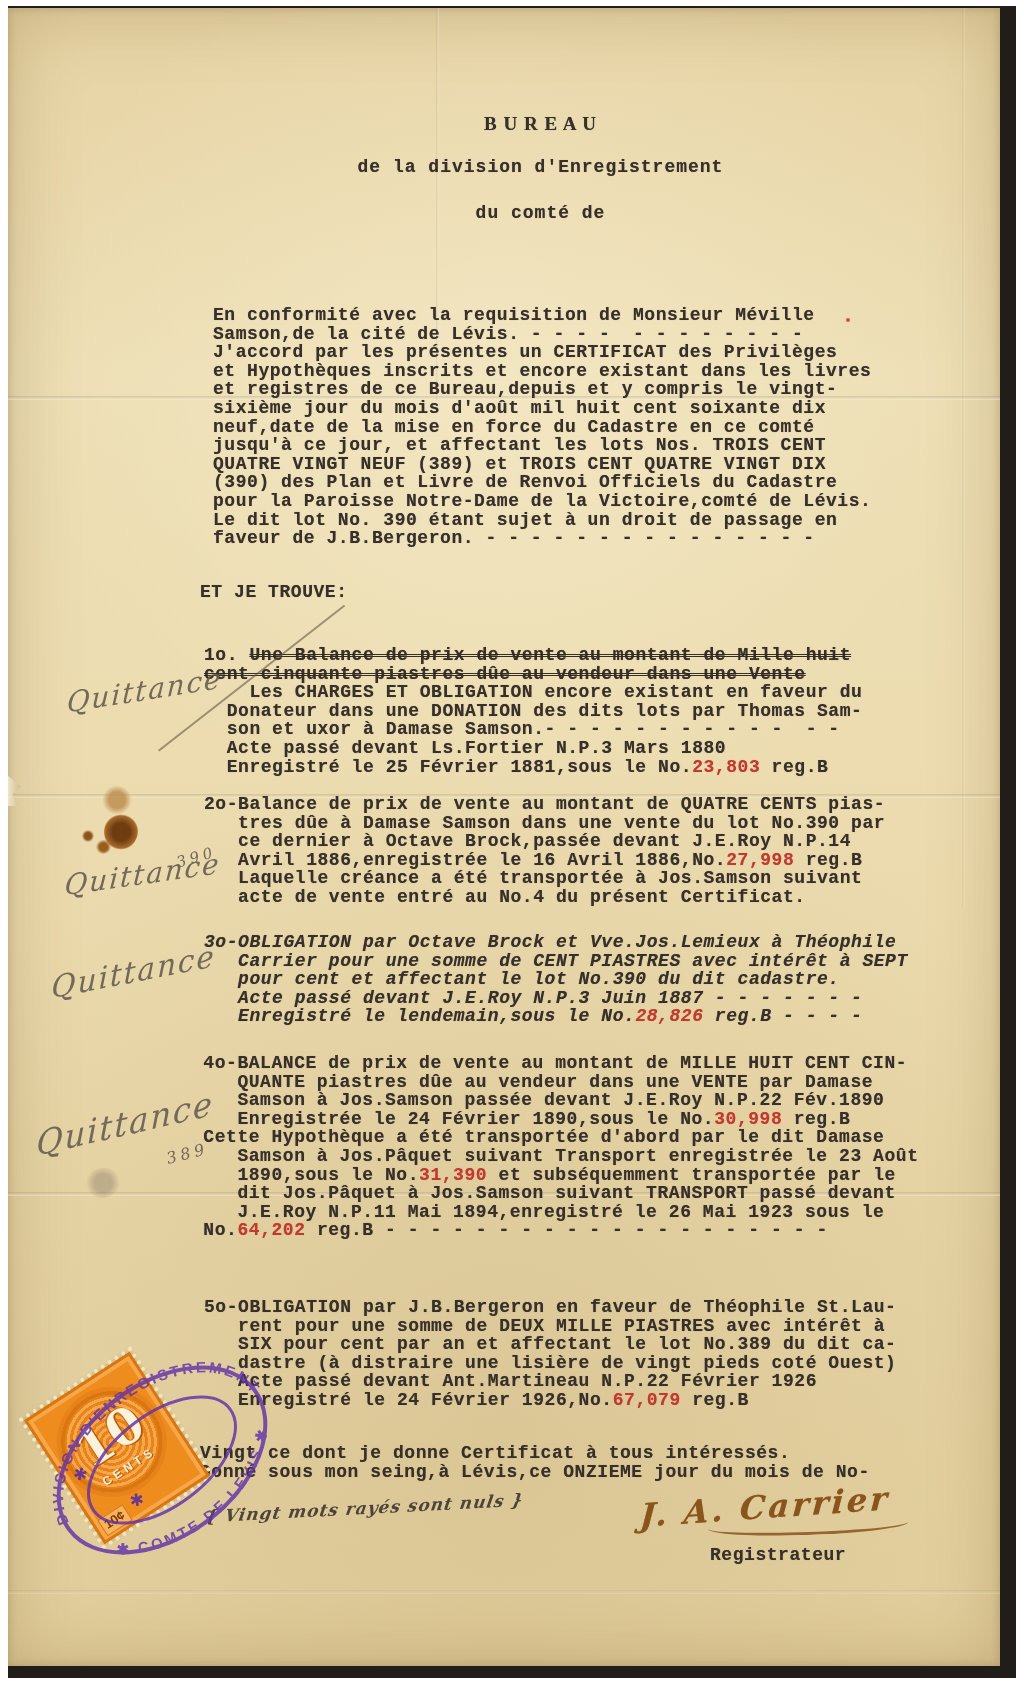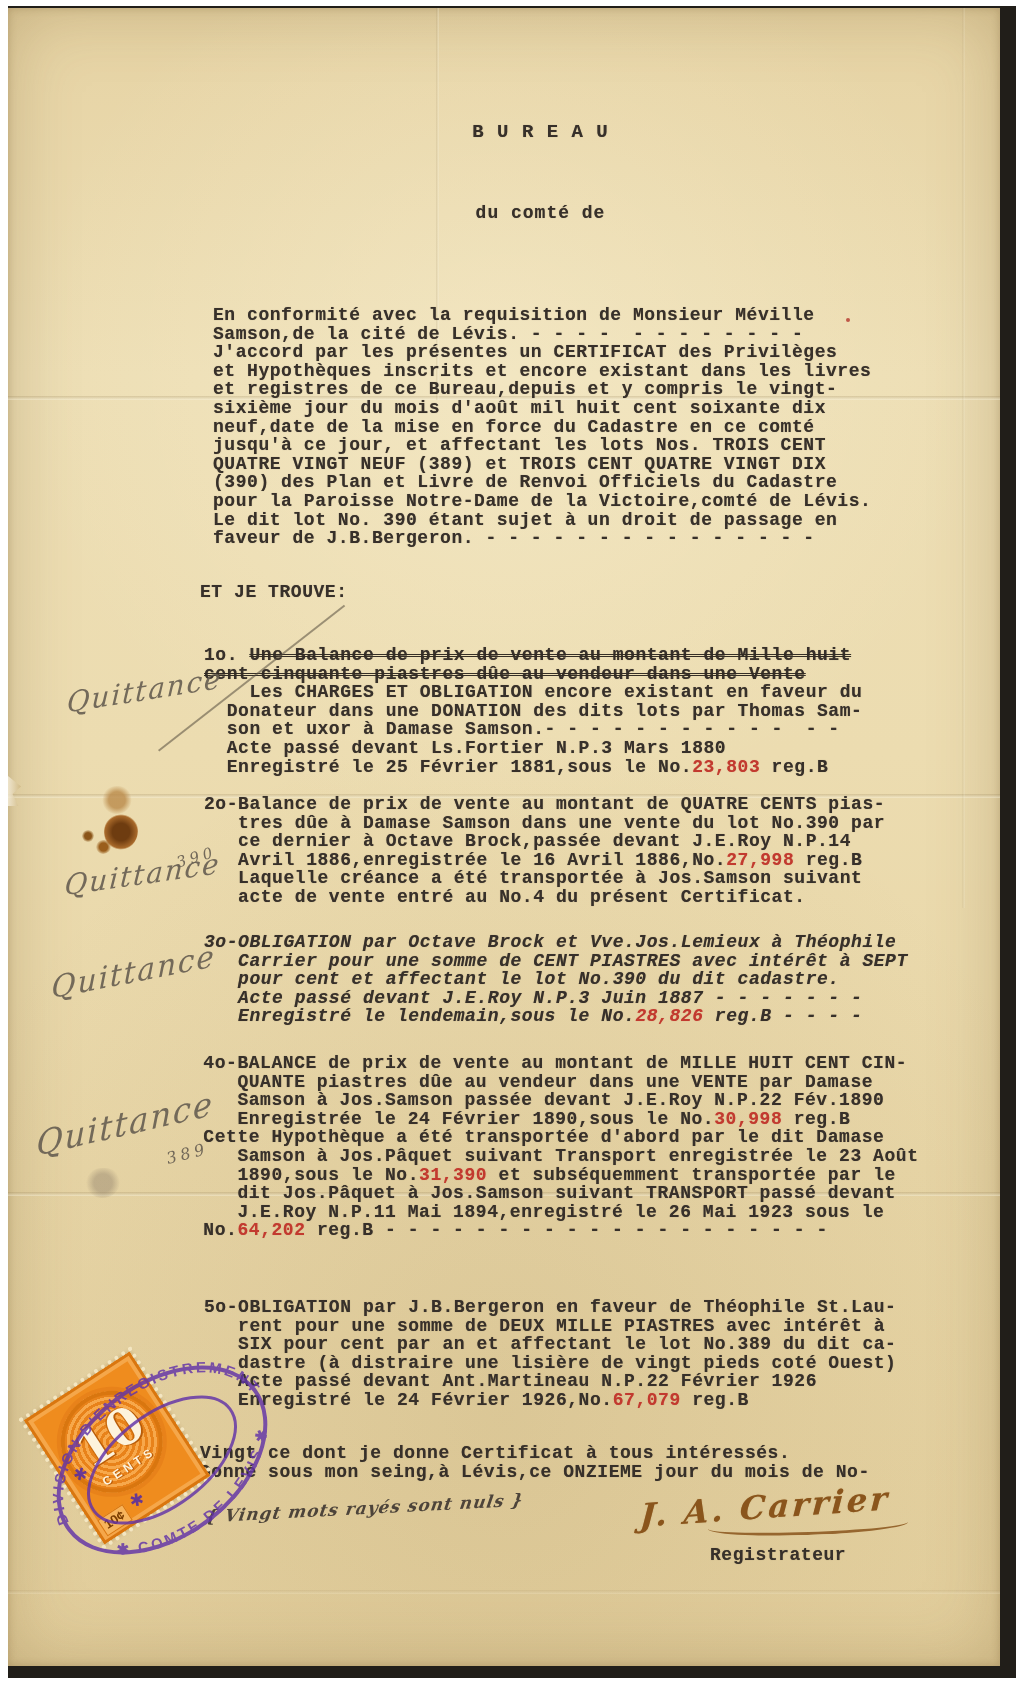--- a/index.html
+++ b/index.html
@@ -51,21 +51,21 @@
     border-bottom:3px solid #8a551c;border-radius:50%;transform:rotate(-2deg);opacity:.85;}
   .note{left:198px;top:1492px;font:italic 600 17px/1 "DejaVu Serif",serif;color:#4d443a;
     transform:rotate(-3deg) skewX(-12deg);letter-spacing:1px;}
   #regtitle{left:702px;top:1538px;}
   #mq1{left:58px;top:666px;font-size:28px;transform:rotate(-9deg) skewX(-12deg);}
   #mn390{left:168px;top:840px;font-size:15px;transform:rotate(-16deg);letter-spacing:4px;}
   #mq2{left:56px;top:850px;font-size:28px;transform:rotate(-8deg) skewX(-12deg);}
   #mq3{left:42px;top:946px;font-size:30px;transform:rotate(-11deg) skewX(-12deg);}
   #mq4{left:26px;top:1096px;font-size:33px;transform:rotate(-13deg) skewX(-14deg);}
   #mn389{left:158px;top:1136px;font-size:16px;transform:rotate(-14deg);letter-spacing:4px;}
-  #h1{top:115px;} #h2{top:150px;font-size:18px;} #h3{top:196px;font-size:18px;} #h4{top:240px;}
+  #h1{top:106px;font-family:Liberation Serif, serif;} #h2{top:150px;font-size:18px;} #h3{top:196px;font-size:18px;} #h4{top:240px;}
   #intro{left:205px;top:298px;}
   #trouve{left:192px;top:566px;margin-top:9px;}
   #item1{left:196px;top:638px;}
   #item2{left:196px;top:787px;}
   #item3{left:196px;top:925px;font-style:italic;}
   #item4{left:184px;top:1046px;}
   #item5{left:196px;top:1290px;}
   #closing{left:192px;top:1436px;}
   .reddot{position:absolute;left:838px;top:310px;width:4px;height:4px;border-radius:50%;
     background:#b3352c;opacity:.8;}
@@ -89,20 +89,21 @@
     <div class="tear"></div>
 
     <div class="stain" style="left:96px;top:806px;width:34px;height:36px;background:radial-gradient(circle,#6e3c10 0 35%,#a8692a 65%,rgba(168,105,42,0) 72%);"></div>
     <div class="stain" style="left:94px;top:778px;width:30px;height:28px;background:radial-gradient(circle,rgba(186,138,74,.8) 0 40%,rgba(186,138,74,0) 72%);"></div>
     <div class="stain" style="left:74px;top:822px;width:12px;height:12px;background:radial-gradient(circle,#8a5418 0 40%,rgba(138,84,24,0) 75%);"></div>
     <div class="stain" style="left:88px;top:832px;width:15px;height:14px;background:radial-gradient(circle,#9a5e1c 0 40%,rgba(154,94,28,0) 75%);"></div>
     <div class="stain" style="left:78px;top:1160px;width:34px;height:30px;background:radial-gradient(circle,rgba(120,105,90,.35) 0 40%,rgba(120,105,90,0) 75%);"></div>
     <div class="reddot"></div>
 
     <div class="hline" id="h1">B U R E A U</div>
+    <div class="hline" id="h2">de la division d'Enregistrement</div>
     <div class="hline" id="h3">du comté de</div>
 
     <div class="typed" id="intro"><div class="line"><span>En conformité avec la requisition de Monsieur Méville</span></div><div class="line"><span>Samson,de la cité de Lévis. - - - -  - - - - - - - -</span></div><div class="line"><span>J'accord par les présentes un CERTIFICAT des Privilèges</span></div><div class="line"><span>et Hypothèques inscrits et encore existant dans les livres</span></div><div class="line"><span>et registres de ce Bureau,depuis et y compris le vingt-</span></div><div class="line"><span>sixième jour du mois d'août mil huit cent soixante dix</span></div><div class="line"><span>neuf,date de la mise en force du Cadastre en ce comté</span></div><div class="line"><span>jusqu'à ce jour, et affectant les lots Nos. TROIS CENT</span></div><div class="line"><span>QUATRE VINGT NEUF (389) et TROIS CENT QUATRE VINGT DIX</span></div><div class="line"><span>(390) des Plan et Livre de Renvoi Officiels du Cadastre</span></div><div class="line"><span>pour la Paroisse Notre-Dame de la Victoire,comté de Lévis.</span></div><div class="line"><span>Le dit lot No. 390 étant sujet à un droit de passage en</span></div><div class="line"><span>faveur de J.B.Bergeron. - - - - - - - - - - - - - - -</span></div></div>
     <div class="typed" id="trouve">ET JE TROUVE:</div>
     <div class="typed" id="item1"><div class="line"><span>1o. </span><span class="strike">Une Balance de prix de vente au montant de Mille huit</span></div><div class="line"><span class="strike">cent cinquante piastres dûe au vendeur dans une Vente</span></div><div class="line"><span>    Les CHARGES ET OBLIGATION encore existant en faveur du</span></div><div class="line"><span>  Donateur dans une DONATION des dits lots par Thomas Sam-</span></div><div class="line"><span>  son et uxor à Damase Samson.- - - - - - - - - - -  - -</span></div><div class="line"><span>  Acte passé devant Ls.Fortier N.P.3 Mars 1880</span></div><div class="line"><span>  Enregistré le 25 Février 1881,sous le No.</span><span class="red">23,803</span><span> reg.B</span></div></div>
     <div class="typed" id="item2"><div class="line"><span>2o-Balance de prix de vente au montant de QUATRE CENTS pias-</span></div><div class="line"><span>   tres dûe à Damase Samson dans une vente du lot No.390 par</span></div><div class="line"><span>   ce dernier à Octave Brock,passée devant J.E.Roy N.P.14</span></div><div class="line"><span>   Avril 1886,enregistrée le 16 Avril 1886,No.</span><span class="red">27,998</span><span> reg.B</span></div><div class="line"><span>   Laquelle créance a été transportée à Jos.Samson suivant</span></div><div class="line"><span>   acte de vente entré au No.4 du présent Certificat.</span></div></div>
     <div class="typed" id="item3"><div class="line"><span>3o-OBLIGATION par Octave Brock et Vve.Jos.Lemieux à Théophile</span></div><div class="line"><span>   Carrier pour une somme de CENT PIASTRES avec intérêt à SEPT</span></div><div class="line"><span>   pour cent et affectant le lot No.390 du dit cadastre.</span></div><div class="line"><span>   Acte passé devant J.E.Roy N.P.3 Juin 1887 - - - - - - -</span></div><div class="line"><span>   Enregistré le lendemain,sous le No.</span><span class="red">28,826</span><span> reg.B - - - -</span></div></div>
     <div class="typed" id="item4"><div class="line"><span> 4o-BALANCE de prix de vente au montant de MILLE HUIT CENT CIN-</span></div><div class="line"><span>    QUANTE piastres dûe au vendeur dans une VENTE par Damase</span></div><div class="line"><span>    Samson à Jos.Samson passée devant J.E.Roy N.P.22 Fév.1890</span></div><div class="line"><span>    Enregistrée le 24 Février 1890,sous le No.</span><span class="red">30,998</span><span> reg.B</span></div><div class="line"><span> Cette Hypothèque a été transportée d'abord par le dit Damase</span></div><div class="line"><span>    Samson à Jos.Pâquet suivant Transport enregistrée le 23 Août</span></div><div class="line"><span>    1890,sous le No.</span><span class="red">31,390</span><span> et subséquemment transportée par le</span></div><div class="line"><span>    dit Jos.Pâquet à Jos.Samson suivant TRANSPORT passé devant</span></div><div class="line"><span>    J.E.Roy N.P.11 Mai 1894,enregistré le 26 Mai 1923 sous le</span></div><div class="line"><span> No.</span><span class="red">64,202</span><span> reg.B - - - - - - - - - - - - - - - - - - - -</span></div></div>
     <div class="typed" id="item5"><div class="line"><span>5o-OBLIGATION par J.B.Bergeron en faveur de Théophile St.Lau-</span></div><div class="line"><span>   rent pour une somme de DEUX MILLE PIASTRES avec intérêt à</span></div><div class="line"><span>   SIX pour cent par an et affectant le lot No.389 du dit ca-</span></div><div class="line"><span>   dastre (à distraire une lisière de vingt pieds coté Ouest)</span></div><div class="line"><span>   Acte passé devant Ant.Martineau N.P.22 Février 1926</span></div><div class="line"><span>   Enregistré le 24 Février 1926,No.</span><span class="red">67,079</span><span> reg.B</span></div></div>
     <div class="typed" id="closing"><div class="line"><span>Vingt ce dont je donne Certificat à tous intéressés.</span></div><div class="line"><span>Donné sous mon seing,à Lévis,ce ONZIEME jour du mois de No-</span></div></div>

